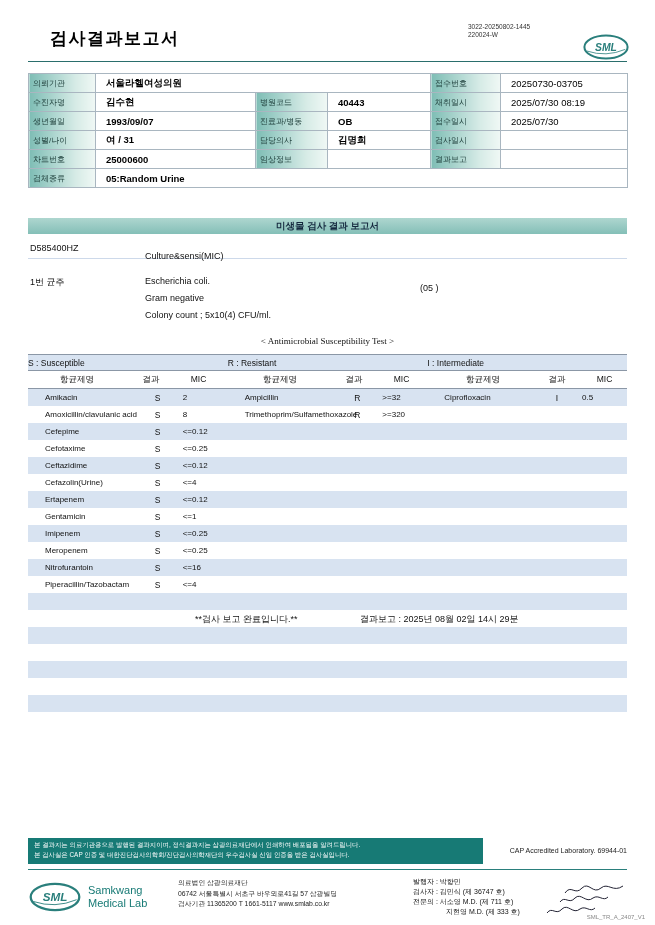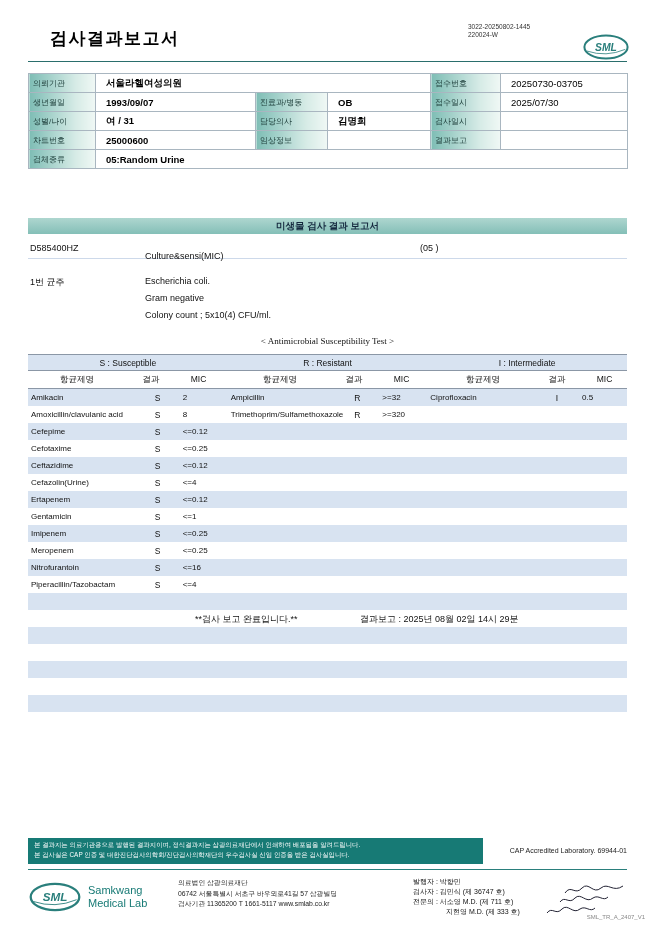--- a/index.html
+++ b/index.html
@@ -27,46 +27,46 @@
   .info-table td.val.r { font-weight:normal; }
 
   
   .section-bar {
     position:absolute; left:28px; top:218px; width:599px; height:16px;
     background:linear-gradient(180deg,#aed6cf 0%,#84bfb7 100%);
     text-align:center; font-size:9.5px; font-weight:bold; line-height:16px; color:#15293f;
   }
   .code-row { position:absolute; left:28px; top:240px; width:599px; height:19px; font-size:9px; border-bottom:1px solid #cdd9ea; }
   .code-row span { position:absolute; top:3px; }
-  .code-row .c1 { left:2px; } .code-row .c2 { left:117px;margin-top:8px; } .code-row .c3 { left:392px; }
+  .code-row .c1 { left:2px; } .code-row .c2 { left:117px;margin-top:8px; } .code-row .c3 { left:392px;margin-top:40px; }
 
   .strain-block { position:absolute; left:28px; top:274px; width:599px; font-size:9px; }
   .strain-line { position:relative; height:17px; }
   .strain-line .k { position:absolute; left:2px; top:2px; }
   .strain-line .v { position:absolute; left:117px; top:2px; }
 
   .ast-title { position:absolute; left:28px; top:336px; width:599px; text-align:center; font-size:9px; color:#111;font-family:Liberation Serif, serif; }
 
   .legend-row {
     position:absolute; left:28px; top:354px; width:599px; height:17px;
     background:#d8e3f1; border-top:1px solid #8b97a6; border-bottom:1px solid #8b97a6;
     display:flex; align-items:center; font-size:8.5px;
   }
-  .legend-row span { flex:1; text-align:center; }
+  .legend-row span { flex:1; }
 
   .ast-header { position:absolute; left:28px; top:371px; width:599px; height:18px; display:flex; align-items:center; border-bottom:1px solid #8b97a6; font-size:8.5px;gap:10px; }
   .ast-header .g, .ast-row .g { flex:1 1 0; display:flex; min-width:0; }
   .h-drug { flex:1 1 0; text-align:center; }
   .h-res  { flex:0 0 50px; text-align:center; }
   .h-mic  { flex:0 0 45px; text-align:center; }
 
   .ast-body { position:absolute; left:28px; top:389px; width:599px; }
   .ast-row { display:flex; height:17px; align-items:center; font-size:8.5px; }
   .ast-row.stripe { background:#d8e3f1; }
-  .drug { flex:1 1 0; min-width:0; padding-left:3px; font-size:8px; white-space:nowrap; }
+  .drug { flex:1 1 0; min-width:0; padding-left:17px; font-size:8px; white-space:nowrap; }
   .res  { flex:0 0 50px; text-align:center; }
   .mic  { flex:0 0 45px; font-size:8px; }
 
   .tail-row { height:17px; position:relative; font-size:9px; }
   .tail-row.stripe { background:#d8e3f1; }
   .done-msg   { position:absolute; left:167px; top:3px; }
   .done-when  { position:absolute; left:332px; top:3px; }
 
   
   .disclaimer {
@@ -111,20 +111,28 @@
       <col style="width:103px">
         <col style="width:70px">
         <col style="width:127px">
     </colgroup>
     <tbody>
       <tr>
         <td class="lbl">의뢰기관</td>
         <td class="val" colspan="3">서울라헬여성의원</td>
         <td class="lbl">접수번호</td>
         <td class="val r">20250730-03705</td>
+      </tr>
+      <tr>
+        <td class="lbl">수진자명</td>
+        <td class="val">김수현</td>
+        <td class="lbl">병원코드</td>
+        <td class="val">40443</td>
+        <td class="lbl">채취일시</td>
+        <td class="val r">2025/07/30 08:19</td>
       </tr>
       <tr>
         <td class="lbl">생년월일</td>
         <td class="val">1993/09/07</td>
         <td class="lbl">진료과/병동</td>
         <td class="val">OB</td>
         <td class="lbl">접수일시</td>
         <td class="val r">2025/07/30</td>
       </tr>
       <tr>

